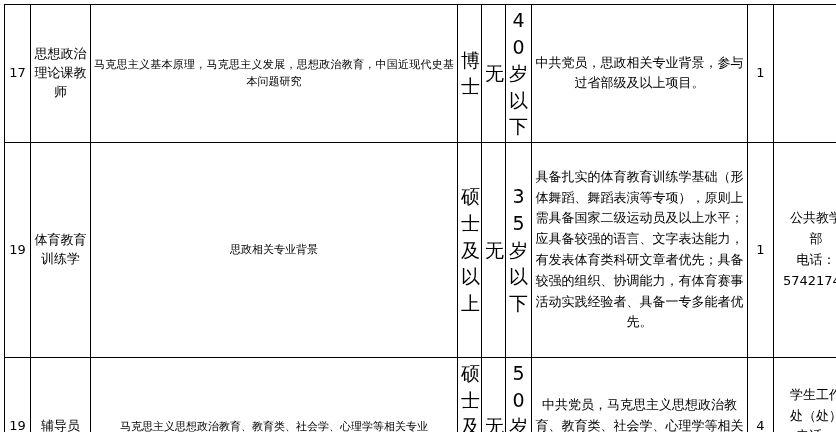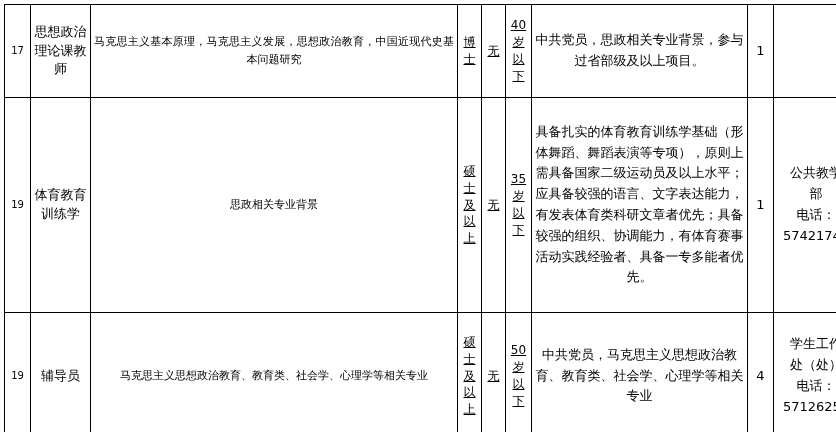--- a/index.html
+++ b/index.html
@@ -40,41 +40,40 @@
   col.c-post    { width: 60px; }
   col.c-major   { width: 367px; }
   col.c-degree  { width: 24px; }
   col.c-cert    { width: 24px; }
   col.c-age     { width: 26px; }
   col.c-other   { width: 216px; }
   col.c-num     { width: 26px; }
   col.c-contact { width: 85px; }
 
   .cell-no {
-    font-size: 10px;
+    font-size: 13px;
   }
   .cell-post {
     font-size: 13px;
     margin-left: 12px;
   }
   .cell-major {
     text-align: center;
     font-size: 11px;
     line-height: 1.6;
   }
   .cell-major.justify {
     text-align: justify;
     text-align-last: center;
   }
   
   .vert {
-    font-size: 12px;
+    font-size: 19px;
     line-height: 1.4;
     letter-spacing: 0;
-    text-decoration: underline;
   }
   .vert span {
     display: block;
   }
   .cell-other {
     text-align: justify;
     text-align-last: center;
     font-size: 13px;
     line-height: 1.6;
     padding: 3px 4px;

